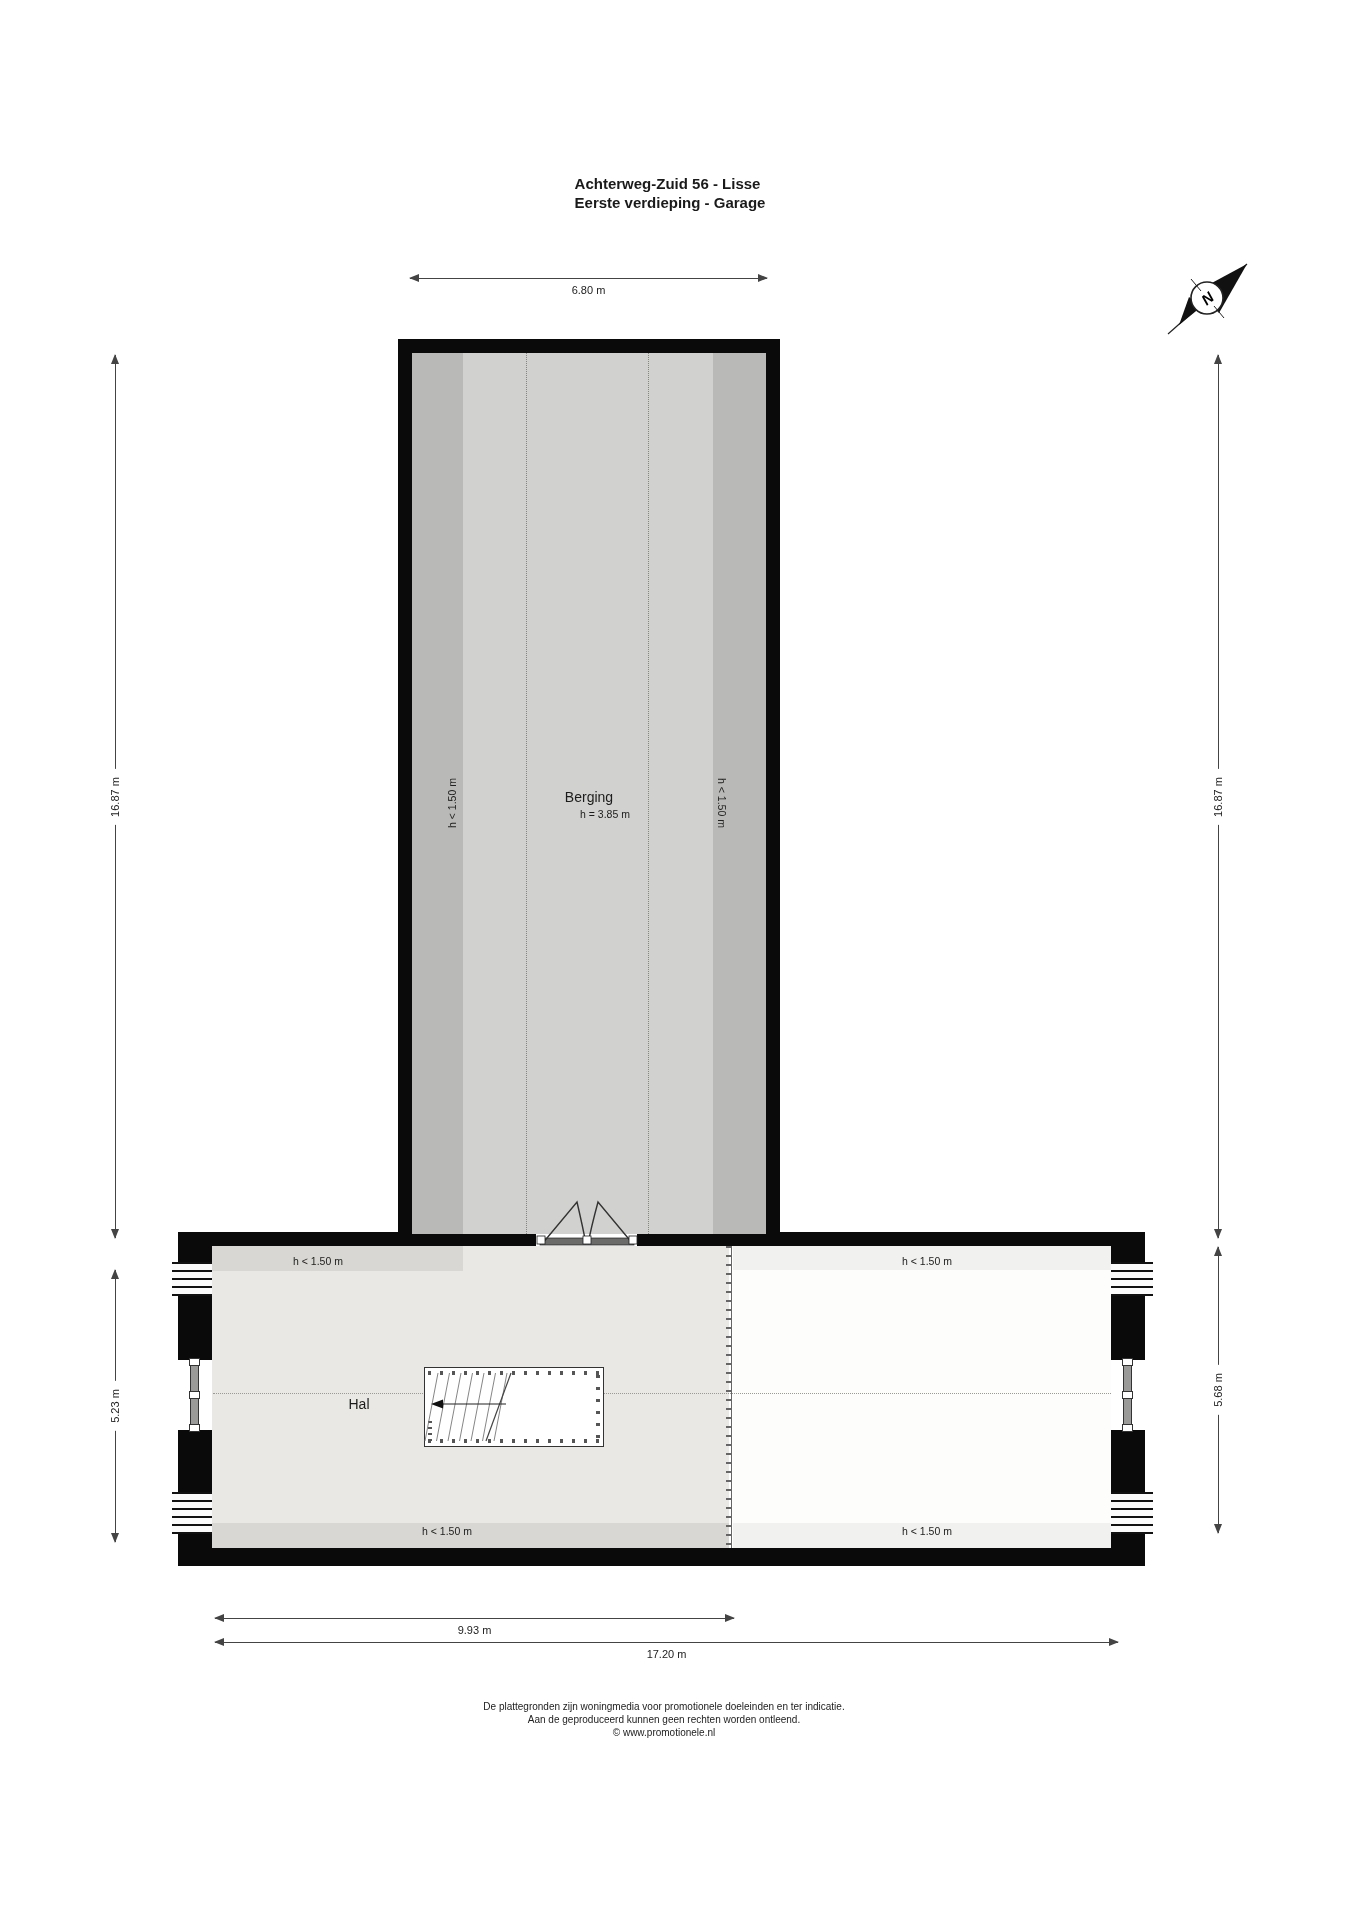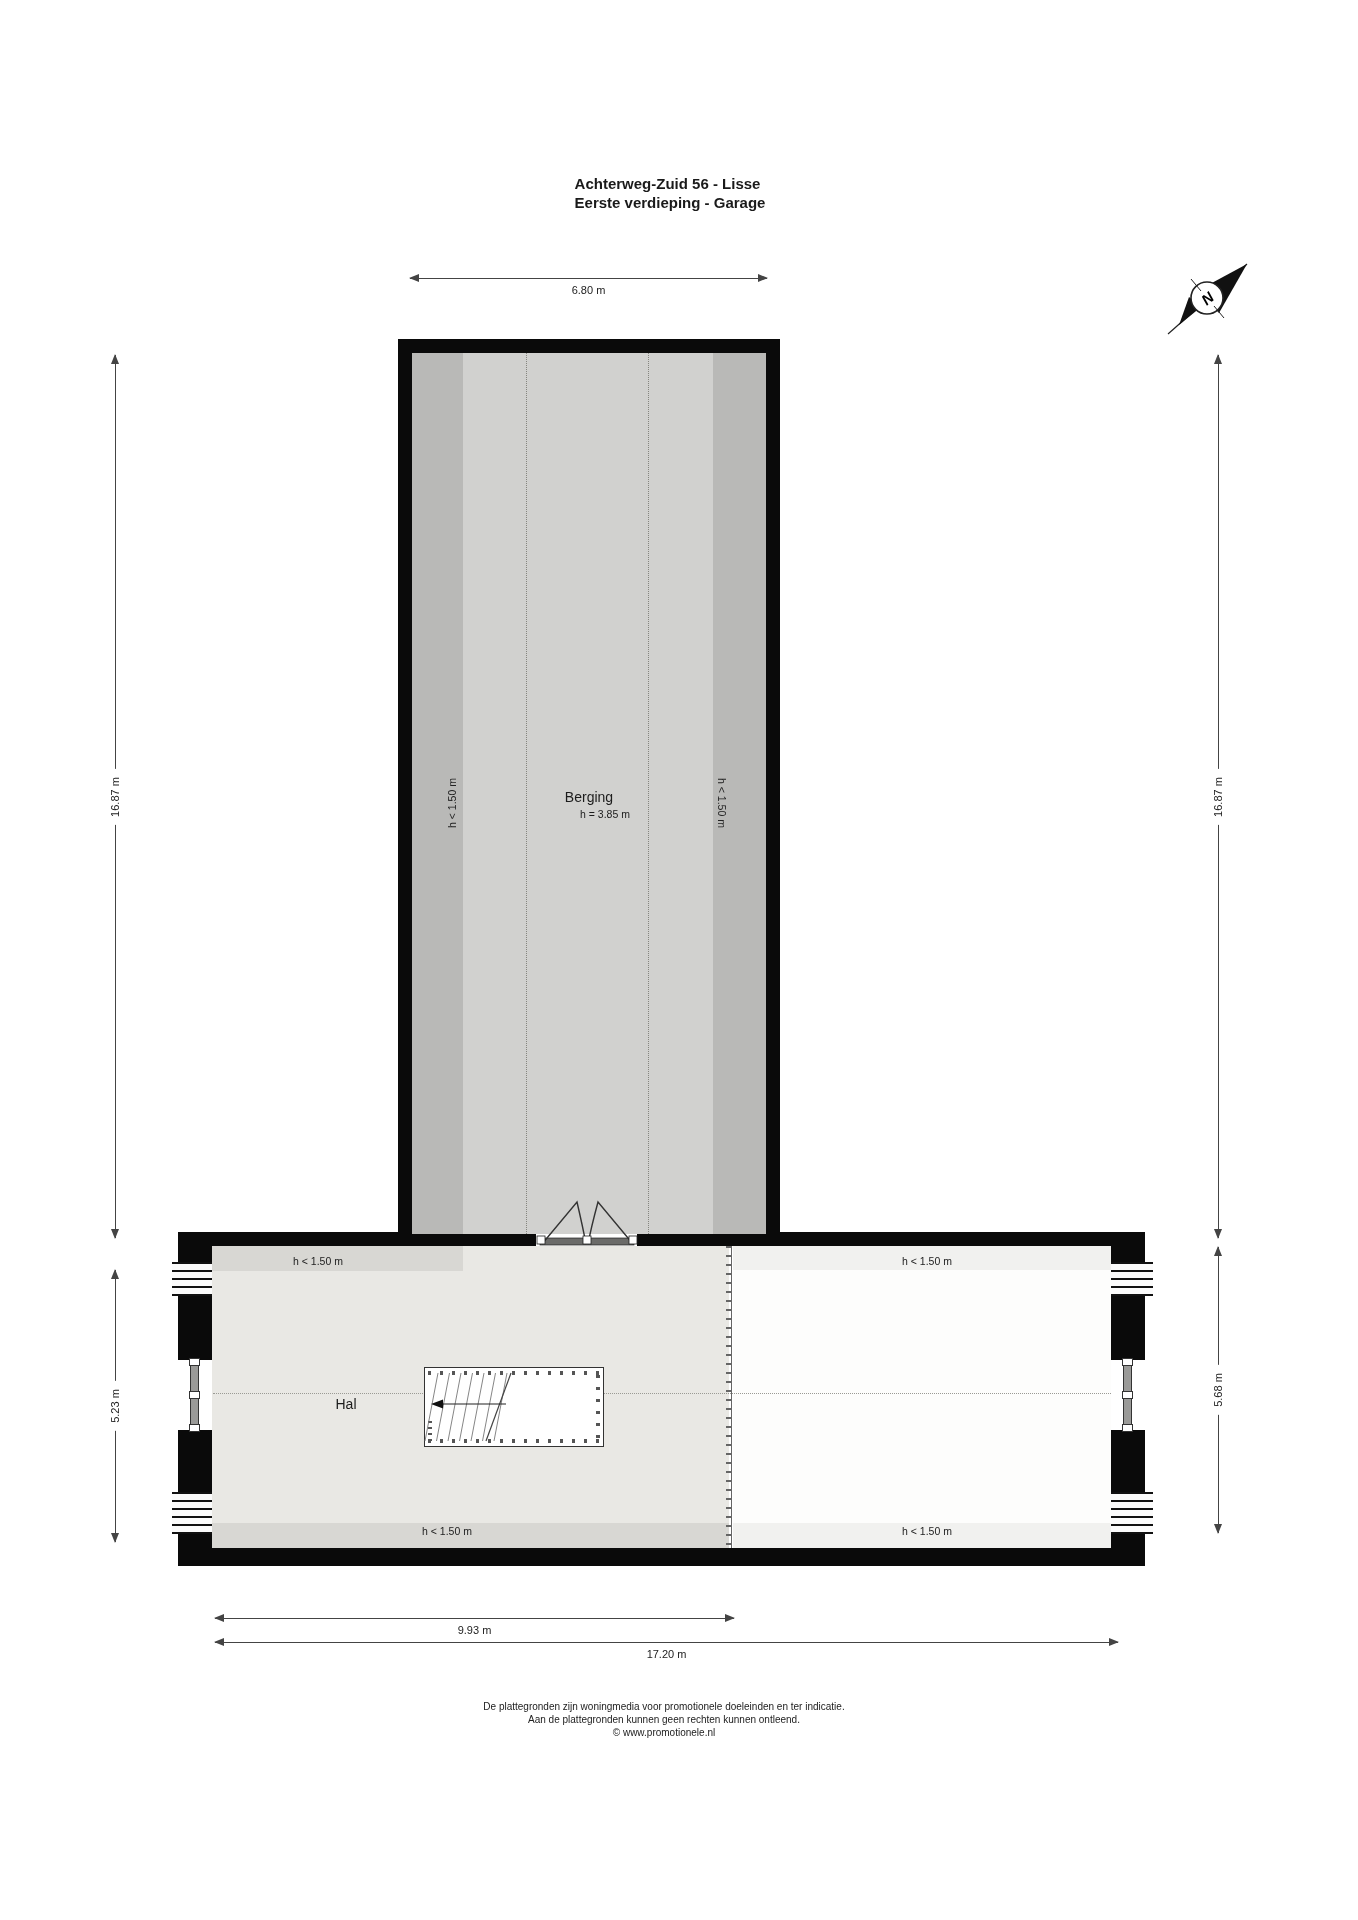--- a/index.html
+++ b/index.html
@@ -123,21 +123,21 @@
     <line x1="41" y1="10" x2="28" y2="78" stroke="#777" stroke-width="0.9"></line>
     <line x1="52.5" y1="10" x2="39.5" y2="78" stroke="#777" stroke-width="0.9"></line>
     <line x1="64" y1="10" x2="51" y2="78" stroke="#777" stroke-width="0.9"></line>
     <line x1="75.5" y1="10" x2="62.5" y2="78" stroke="#777" stroke-width="0.9"></line>
     <line x1="87" y1="10" x2="74" y2="78" stroke="#777" stroke-width="0.9"></line>
     <line x1="91" y1="10" x2="66" y2="78" stroke="#444" stroke-width="1.2"></line>
     <line x1="86" y1="41" x2="20" y2="41" stroke="#222" stroke-width="1.2"></line>
     <polygon points="11,41 23,36.5 23,45.5" fill="#111"></polygon>
   </svg>
 
-  <div class="room-label" style="left:322px;top:1404px;padding-left:48px;">Hal</div>
+  <div class="room-label" style="left:335px;top:1404px;padding-left:48px;">Hal</div>
   <div class="zone-label" style="left:318px;top:1261px;">h &lt; 1.50 m</div>
   <div class="zone-label" style="left:927px;top:1261px;">h &lt; 1.50 m</div>
   <div class="zone-label" style="left:447px;top:1531px;">h &lt; 1.50 m</div>
   <div class="zone-label" style="left:927px;top:1531px;">h &lt; 1.50 m</div>
 
   <div class="hdim" style="left:410px;top:278px;width:357px;">
     <div class="line"></div>
       <div class="ar ar-left"></div>
       <div class="ar ar-right"></div>
     <span class="dim-label">6.80 m</span>
@@ -180,17 +180,17 @@
 
   <div class="hdim" style="left:215px;top:1642px;width:903px;">
     <div class="line"></div>
       <div class="ar ar-left"></div>
       <div class="ar ar-right"></div>
     <span class="dim-label">17.20 m</span>
   </div>
 
   <div class="footer">
     <div>De plattegronden zijn woningmedia voor promotionele doeleinden en ter indicatie.</div>
-    <div>Aan de plattegronden kunnen geen rechten kunnen ontleend.</div>
+    <div>Aan de geproduceerd kunnen geen rechten worden ontleend.</div>
     <div>© www.promotionele.nl</div>
   </div>
 
 </div>
 
 </body></html>

